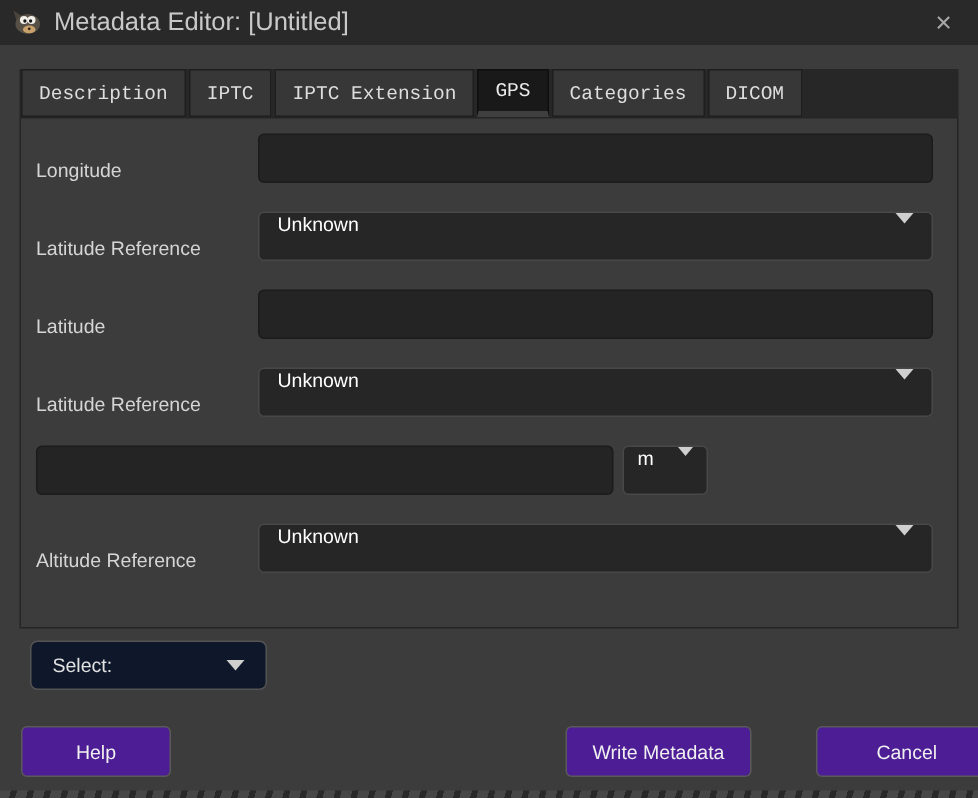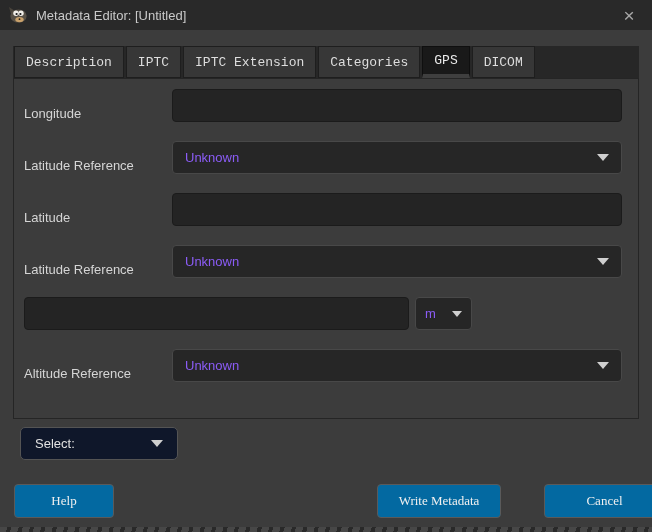--- a/index.html
+++ b/index.html
@@ -16,21 +16,21 @@
   }
 
   
   .titlebar {
     position:absolute; top:0; left:0; right:0; height:30px;
     background:#292929;
     display:flex; align-items:center;
     padding-left:8px;
   }
   .app-icon { width:20px; height:16px; margin-right:8px; flex:none; }
-  .title-text { color:#c9c9c9; font-size:13px; }
+  .title-text { color:#c9c9c9; font-size:17px; }
   .close-btn {
     position:absolute; right:4px; top:0; width:38px; height:30px;
     display:flex; align-items:center; justify-content:center;
     color:#a8a8a8; font-size:19px; line-height:1; cursor:default;
   }
 
   
   .notebook {
     position:absolute; left:13px; top:46px; width:626px; height:373px;
   }
@@ -76,23 +76,23 @@
     padding:0 10px;
     font:13px "Liberation Sans", sans-serif;
     outline:none;
   }
   .entry.alt { flex:0 0 385px; }
   .combo {
     flex:1 1 auto; height:33px;
     background:#262626;
     border:1px solid #484848;
     border-radius:4px;
-    display:flex; align-items:center;
+    display:flex; align-items:flex-start;
     padding:0 12px;
-    color:#8b5cf6;
+    color:#ffffff;
   }
   .combo .spacer { flex:1; }
   .arrow {
     width:0; height:0; flex:none;
     border-left:6px solid transparent;
     border-right:6px solid transparent;
     border-top:7px solid #cfcfcf;
   }
   .combo.unit { flex:0 0 57px; margin-left:6px; padding:0 9px; }
   .combo.unit .arrow { border-left-width:5px; border-right-width:5px; border-top-width:6px; }
@@ -102,26 +102,25 @@
     position:absolute; left:20px; top:427px; width:158px; height:33px;
     background:#0f172a;
     border:1px solid #545454;
     border-radius:5px;
     display:flex; align-items:center;
     padding:0 14px;
     color:#e2e2e2;
   }
   .btn {
     position:absolute; height:34px; top:484px;
-    background:#0369a1;
+    background:#4c1d95;
     border:1px solid #5a5a5a;
     border-radius:4px;
     display:flex; align-items:center; justify-content:center;
     color:#f0f0f0;
-    font-family:Liberation Serif, serif;
   }
   .btn.help  { left:14px;  width:100px; }
   .btn.write { left:377px; width:124px; }
   .btn.cancel{ left:544px; width:121px; }
 
   .resize-edge {
     position:absolute; left:0; right:0; bottom:0; height:5px;
     background:repeating-linear-gradient(105deg, #474747 0 7px, #292929 7px 11px);
   }
 </style>
@@ -143,22 +142,22 @@
     </svg>
     <span class="title-text">Metadata Editor: [Untitled]</span>
     <div class="close-btn">×</div>
   </div>
 
   <div class="notebook">
     <div class="tabstrip">
       <div class="tab">Description</div>
       <div class="tab">IPTC</div>
       <div class="tab">IPTC Extension</div>
+      <div class="tab active">GPS</div>
       <div class="tab">Categories</div>
-      <div class="tab active">GPS</div>
       <div class="tab">DICOM</div>
     </div>
 
     <div class="frame">
 
       <div class="row">
         <span class="lbl">Longitude</span>
         <input type="text" class="entry" style="">
       </div>
 

